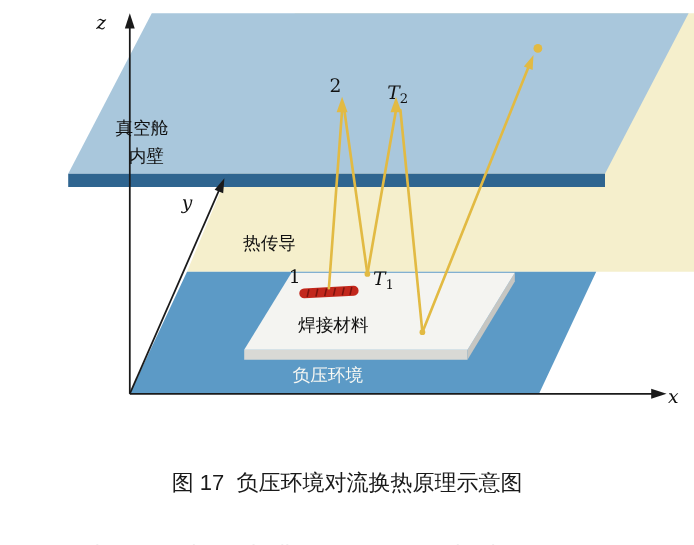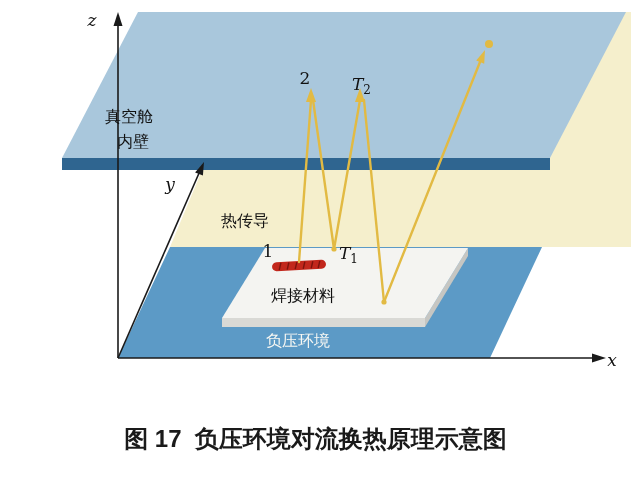--- a/index.html
+++ b/index.html
@@ -20,22 +20,22 @@
     width: 631px;
     height: 382px;
   }
   .caption {
     margin-top: 6px;
     text-align: center;
     color: #1a1a1a;
     white-space: pre;
   }
   .caption-zh {
-    font-size: 24px;
-    font-weight: bold;
+    font-size: 20px;
+    font-weight: normal;
     line-height: 30px;
   }
   .caption-en {
     font-size: 19px;
     line-height: 28px;
     letter-spacing: 0.3px;
   }
   
   .lbl-cn   { font-family: "Liberation Sans", sans-serif; font-size: 16px; fill: #111111; }
   .lbl-white{ fill: #f8f8f3; }

